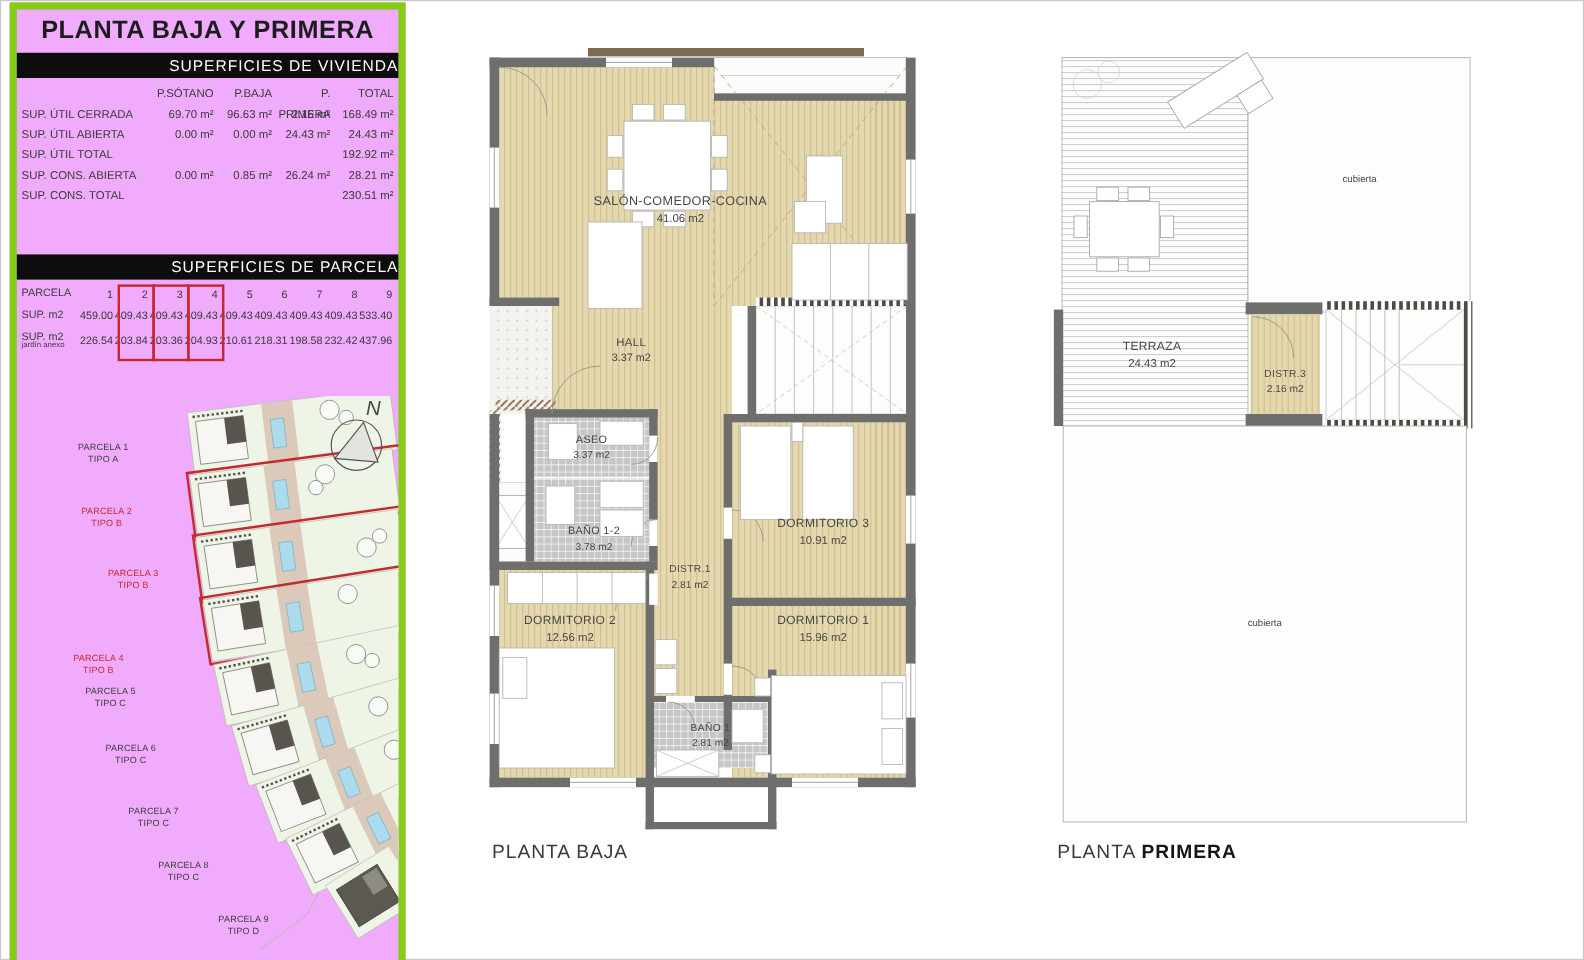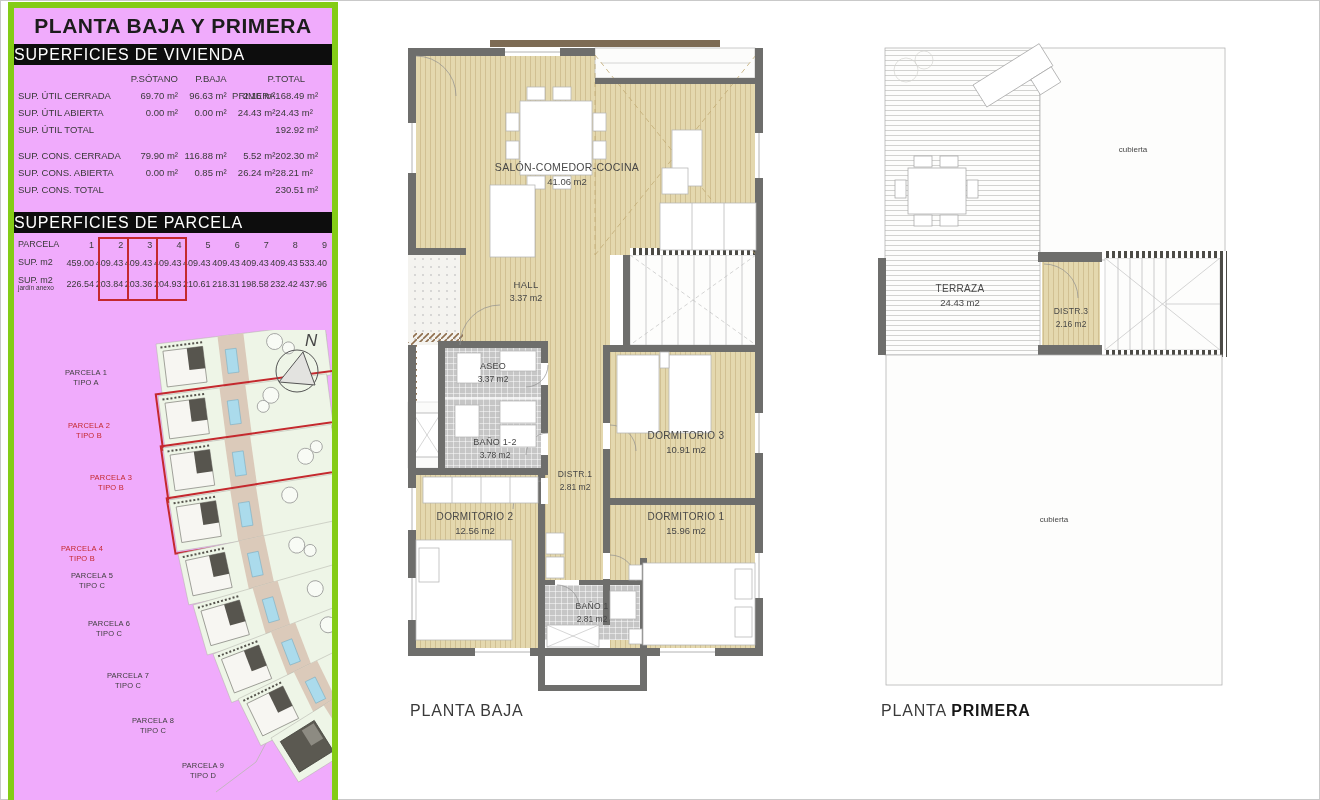--- a/index.html
+++ b/index.html
@@ -6,29 +6,29 @@
   body{width:1320px;height:800px;position:relative;overflow:hidden;
        font-family:"Liberation Sans",sans-serif;color:#3a3a3a;}
   .frame{position:absolute;inset:0;border:1px solid #c9c9c9;pointer-events:none;}
 
   
   .panel{position:absolute;left:8px;top:2px;width:318px;height:792px;
          border:6px solid #84cc16;background:#f0abfc;}
   .p-title{position:absolute;top:6px;left:0;width:100%;text-align:center;
            font-size:21px;font-weight:700;letter-spacing:.5px;color:#1c1c1c;}
   .bar{position:absolute;left:0;width:100%;height:21px;background:#0d0d0d;color:#fff;
-       font-size:16px;letter-spacing:.8px;text-align:left;line-height:21px;}
+       font-size:13px;letter-spacing:.8px;text-align:right;line-height:21px;}
   .bar1{top:36px}.bar2{top:204px}.bar3{top:298px}
 
   .t1{position:absolute;top:62px;left:4px;width:310px;font-size:9.5px;}
   .t1row{display:flex;height:17px;line-height:17px;}
   .t1row.gap{margin-top:9px;}
   .t1 .lab{width:112px;text-align:left;}
   .t1 .c{width:49px;text-align:right;}
-  .t1 .c4{width:53px;}
+  .t1 .c4{width:53px;text-align:right;}
   .t1head{font-size:9.5px;}
 
   .t2{position:absolute;top:228px;left:4px;width:310px;font-size:9px;}
   .t2row{display:flex;align-items:center;}
   .t2row.r1{height:17px}.t2row.r2{height:19px}.t2row.r3{height:24px}
   .t2 .lab{width:48px;text-align:left;line-height:1.05;}
   .t2 .lab small{font-size:6.5px;display:block;}
   .t2 .c{flex:1;text-align:right;padding-right:1px;}
   .hlbox{position:absolute;border:2px solid #c4292e;top:1px;height:60px;width:27px;}
   .hb1{left:80px}.hb2{left:109px}.hb3{left:138px}
@@ -78,27 +78,20 @@
       <div class="c">0.00 m²</div>
       <div class="c">24.43 m²</div>
       <div class="c4">24.43 m²</div>
     </div>
     <div class="t1row">
       <div class="lab">SUP. ÚTIL TOTAL</div>
       <div class="c"></div>
       <div class="c"></div>
       <div class="c"></div>
       <div class="c4">192.92 m²</div>
-    </div>
-    <div class="t1row gap">
-      <div class="lab">SUP. CONS.  CERRADA</div>
-      <div class="c">79.90 m²</div>
-      <div class="c">116.88 m²</div>
-      <div class="c">5.52 m²</div>
-      <div class="c4">202.30 m²</div>
     </div>
     <div class="t1row">
       <div class="lab">SUP. CONS.  ABIERTA</div>
       <div class="c">0.00 m²</div>
       <div class="c">0.85 m²</div>
       <div class="c">26.24 m²</div>
       <div class="c4">28.21 m²</div>
     </div>
     <div class="t1row">
       <div class="lab">SUP. CONS.  TOTAL</div>

